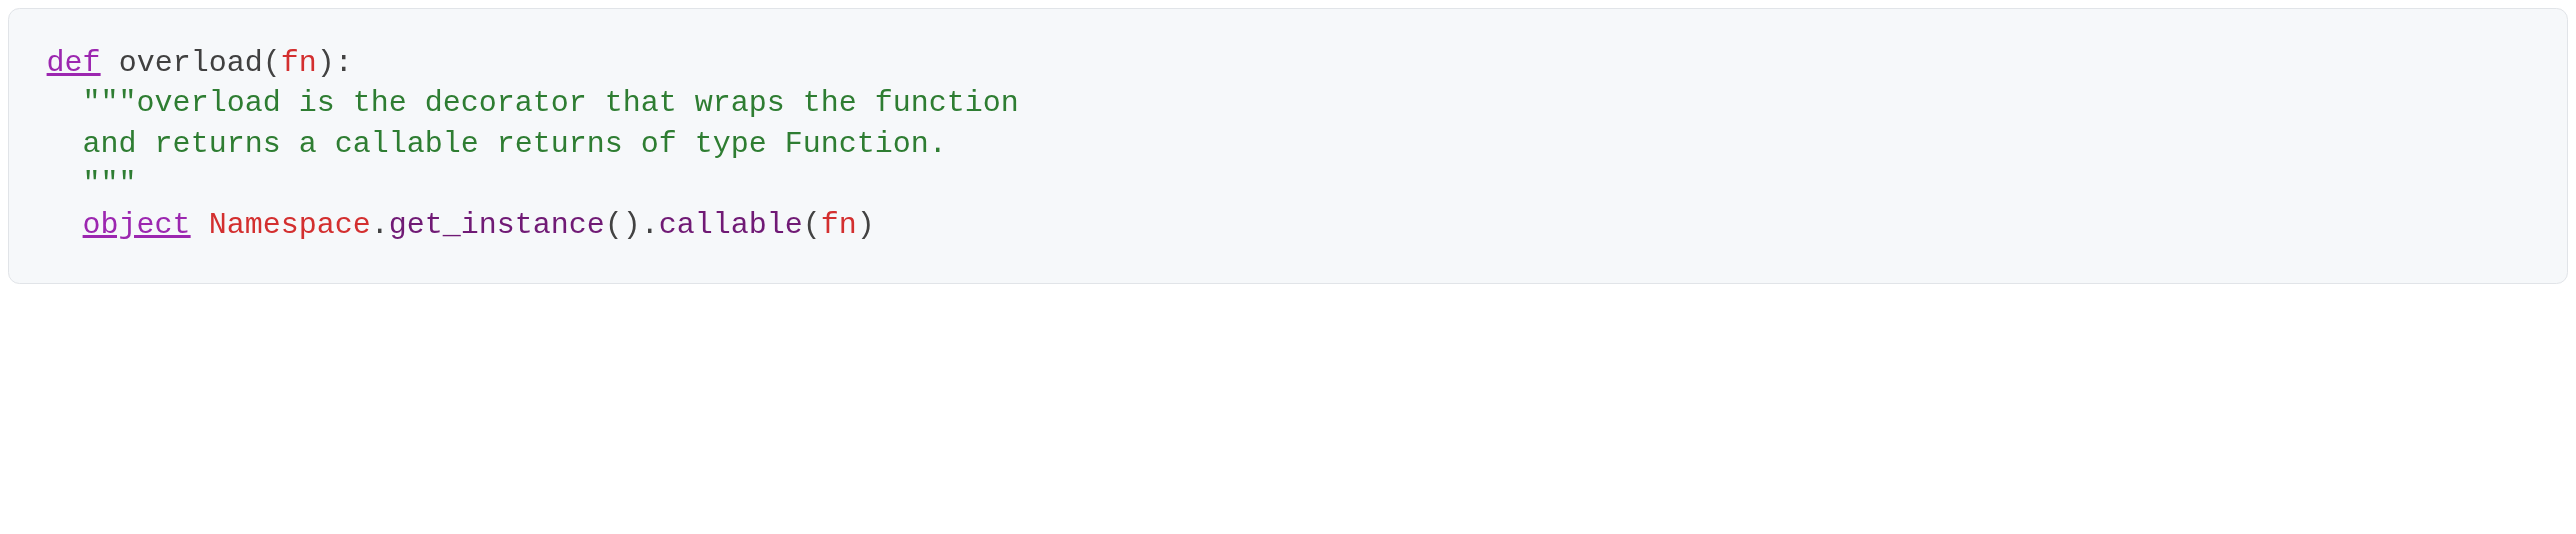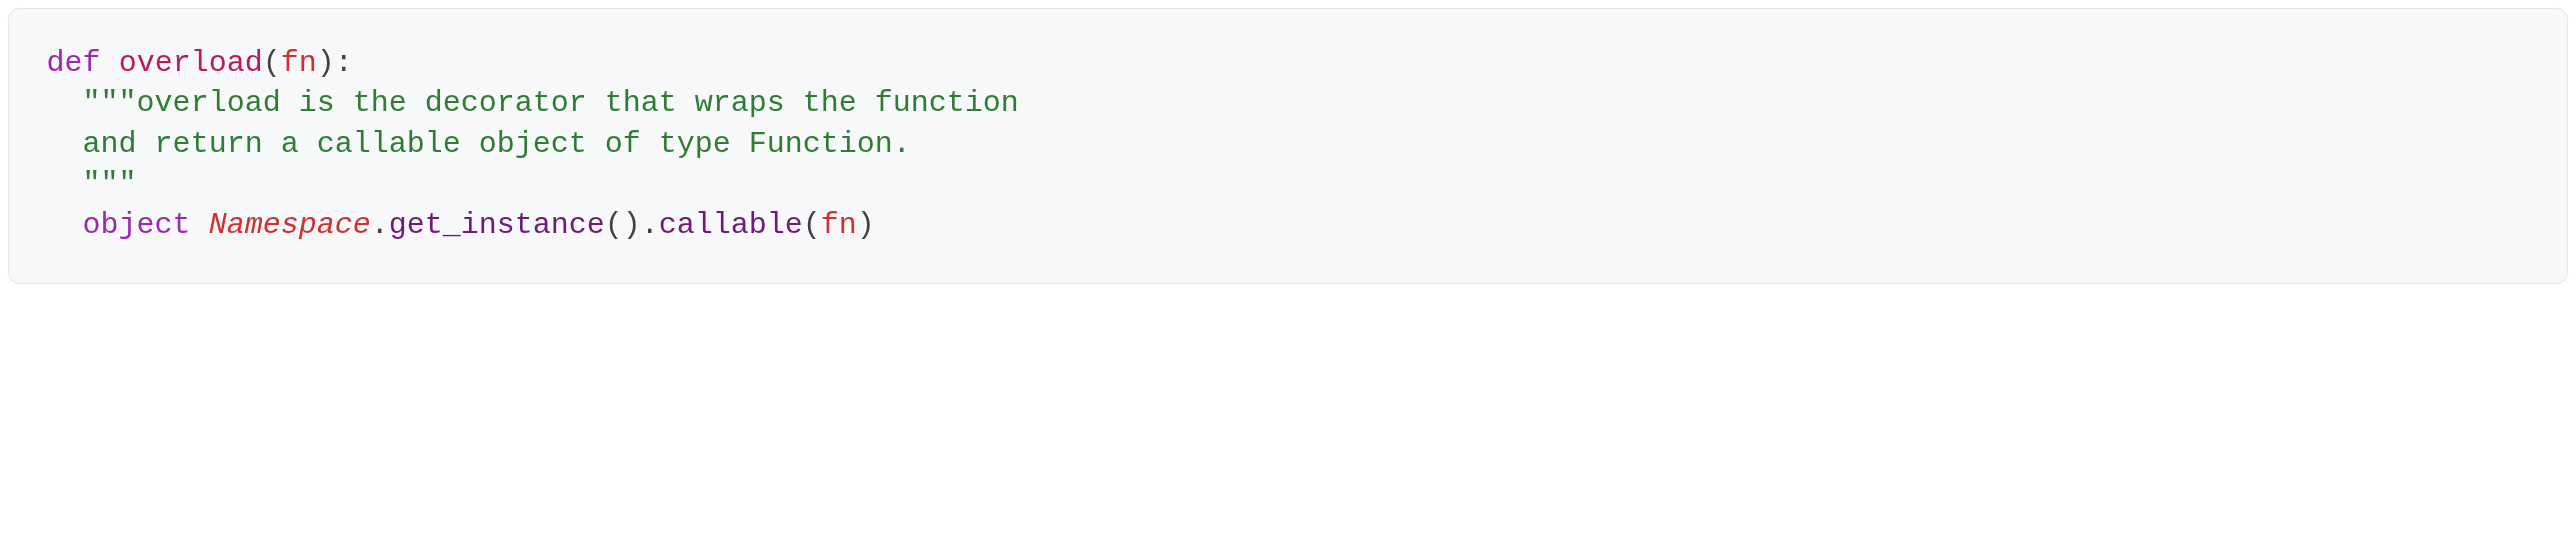--- a/index.html
+++ b/index.html
@@ -15,30 +15,30 @@
       background: #f6f8fa;
       border: 0.9px solid #e1e4e8;
       border-radius: 11.4px;
       padding: 34px 38px 38px 38px;
       font-family: 'SF Mono', 'Monaco', 'Menlo', 'Consolas', 'Courier New', monospace;
       font-size: 30px;
       line-height: 1.35;
       white-space: pre;
       overflow-x: auto;
     }
-    .kw { color: #9c27b0; }
-    .fn { color: #be185d; }
+    .kw { color: #9c27b0; text-decoration: underline; }
+    .fn { color: #404040; }
     .param { color: #d32f2f; }
     .str { color: #2e7d32; }
-    .cls { color: #d32f2f; font-style: italic; }
+    .cls { color: #d32f2f; }
     .method { color: #701a75; }
     .punct { color: #424242; }
     .plain { color: #424242; }
   </style>
 </head>
 <body>
 
 <div class="code-block"><span class="kw">def</span><span class="plain"> </span><span class="fn">overload</span><span class="punct">(</span><span class="param">fn</span><span class="punct">)</span><span class="punct">:</span>
 <span class="plain">  </span><span class="str">"""overload is the decorator that wraps the function</span>
-<span class="plain">  </span><span class="str">and return a callable object of type Function.</span>
+<span class="plain">  </span><span class="str">and returns a callable returns of type Function.</span>
 <span class="plain">  </span><span class="str">"""</span>
 <span class="plain">  </span><span class="kw">object</span><span class="plain"> </span><span class="cls">Namespace</span><span class="punct">.</span><span class="method">get_instance</span><span class="punct">()</span><span class="punct">.</span><span class="method">callable</span><span class="punct">(</span><span class="param">fn</span><span class="punct">)</span></div>
 
 
 </body></html>

